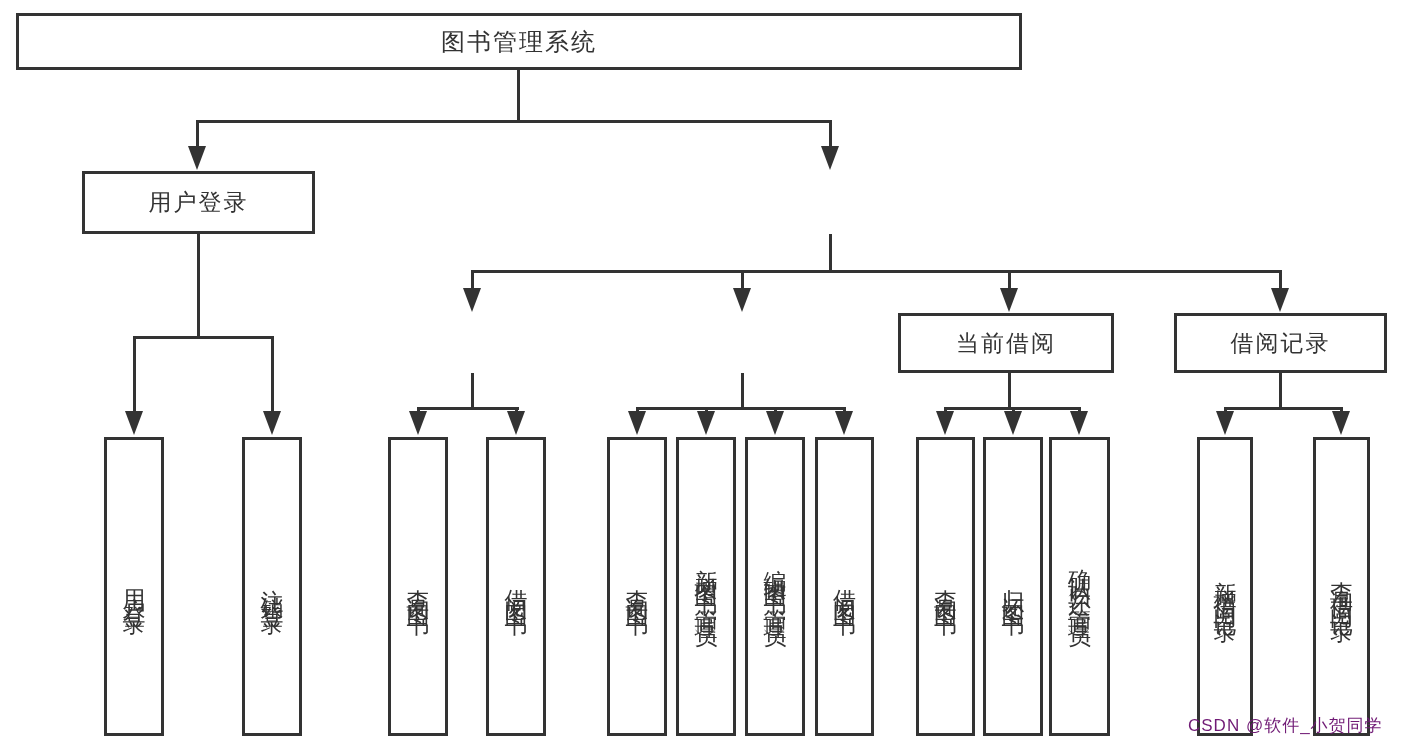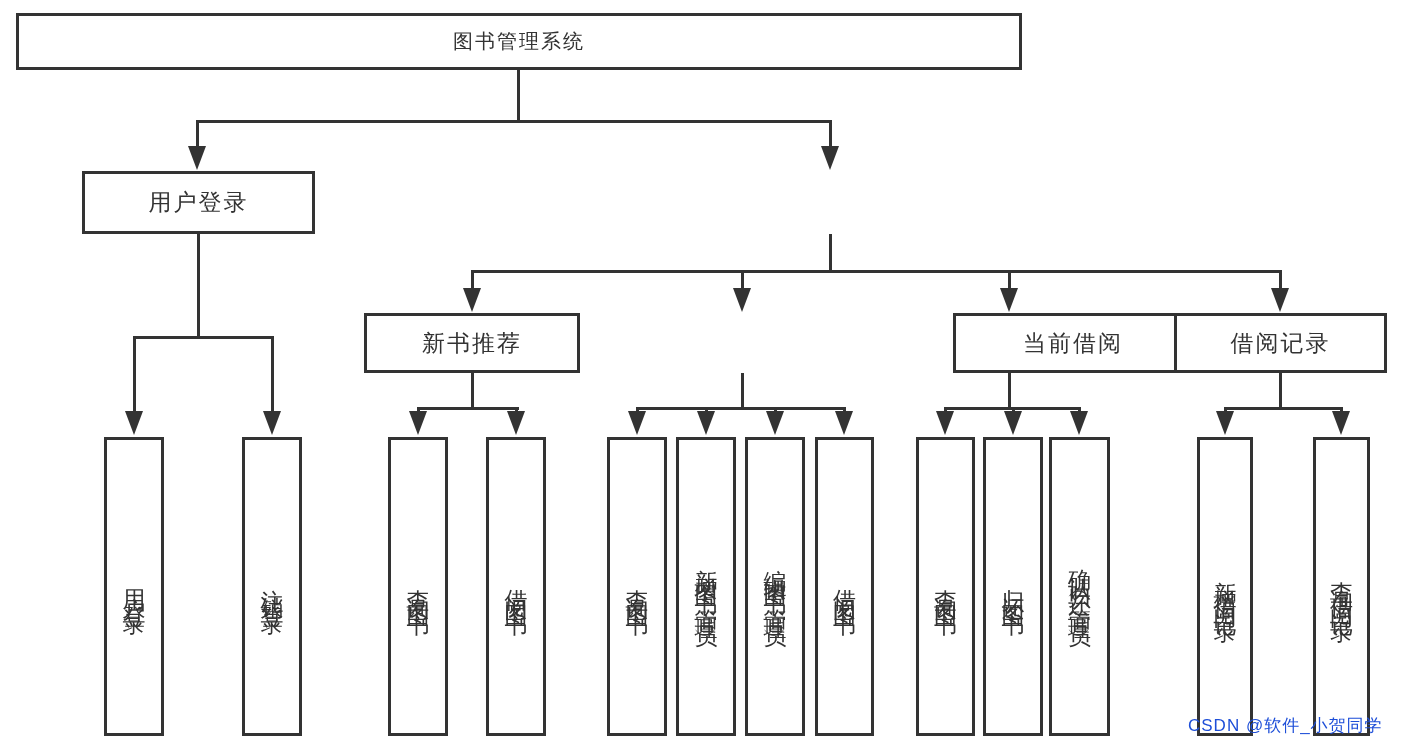--- a/index.html
+++ b/index.html
@@ -5,53 +5,52 @@
   html,body { margin:0; padding:0; background:#ffffff; }
   .canvas {
     position:relative; width:1405px; height:747px; background:#ffffff;
     font-family:"Liberation Sans", sans-serif; overflow:hidden;
   }
   .box {
     position:absolute; box-sizing:border-box; border:3px solid #333333;
     background:#ffffff; display:flex; align-items:center; justify-content:center;
     color:#333333; font-size:23px; letter-spacing:2px; white-space:nowrap;
   }
-  .box.root { font-size:20px; }
+  .box.root { font-size:24px; }
   .vbox {
     position:absolute; box-sizing:border-box; border:3px solid #333333;
     background:#ffffff; display:flex; align-items:center; justify-content:center;
     color:#333333; font-size:23px;
   }
   .vbox span {
     writing-mode:vertical-rl; text-orientation:mixed;
     letter-spacing:8px; line-height:1; white-space:nowrap;
   }
   .hline { position:absolute; height:3px; background:#333333; }
   .vline { position:absolute; width:3px;  background:#333333; }
   .arrow {
     position:absolute; width:0; height:0;
     border-left:9px solid transparent; border-right:9px solid transparent;
     border-top:24px solid #333333;
   }
   .watermark {
     position:absolute; left:1188px; top:714px; z-index:5;
-    color:#1d4ed8; font-size:17px; letter-spacing:1px; white-space:nowrap;
+    color:#701a75; font-size:17px; letter-spacing:1px; white-space:nowrap;
   }
 </style>
 </head>
 <body>
 
 <div class="canvas">
 
   <div class="box root" style="left:16px;top:13px;width:1006px;height:57px">图书管理系统</div>
 
   <div class="box" style="left:82px;top:171px;width:233px;height:63px">用户登录</div>
 
-  <div class="box" style="left:364px;top:313px;width:216px;height:60px">新书推荐</div>
-  <div class="box" style="left:953px;top:313px;width:240px;height:60px">当前借阅</div>
+  <div class="box" style="left:898px;top:313px;width:216px;height:60px">当前借阅</div>
   <div class="box" style="left:1174px;top:313px;width:213px;height:60px">借阅记录</div>
 
   <div class="vbox" style="left:104px;top:437px;width:60px;height:299px">
       <span>用户登录</span>
     </div>
   <div class="vbox" style="left:242px;top:437px;width:60px;height:299px">
       <span>注销登录</span>
     </div>
 
   <div class="vbox" style="left:388px;top:437px;width:60px;height:299px">

